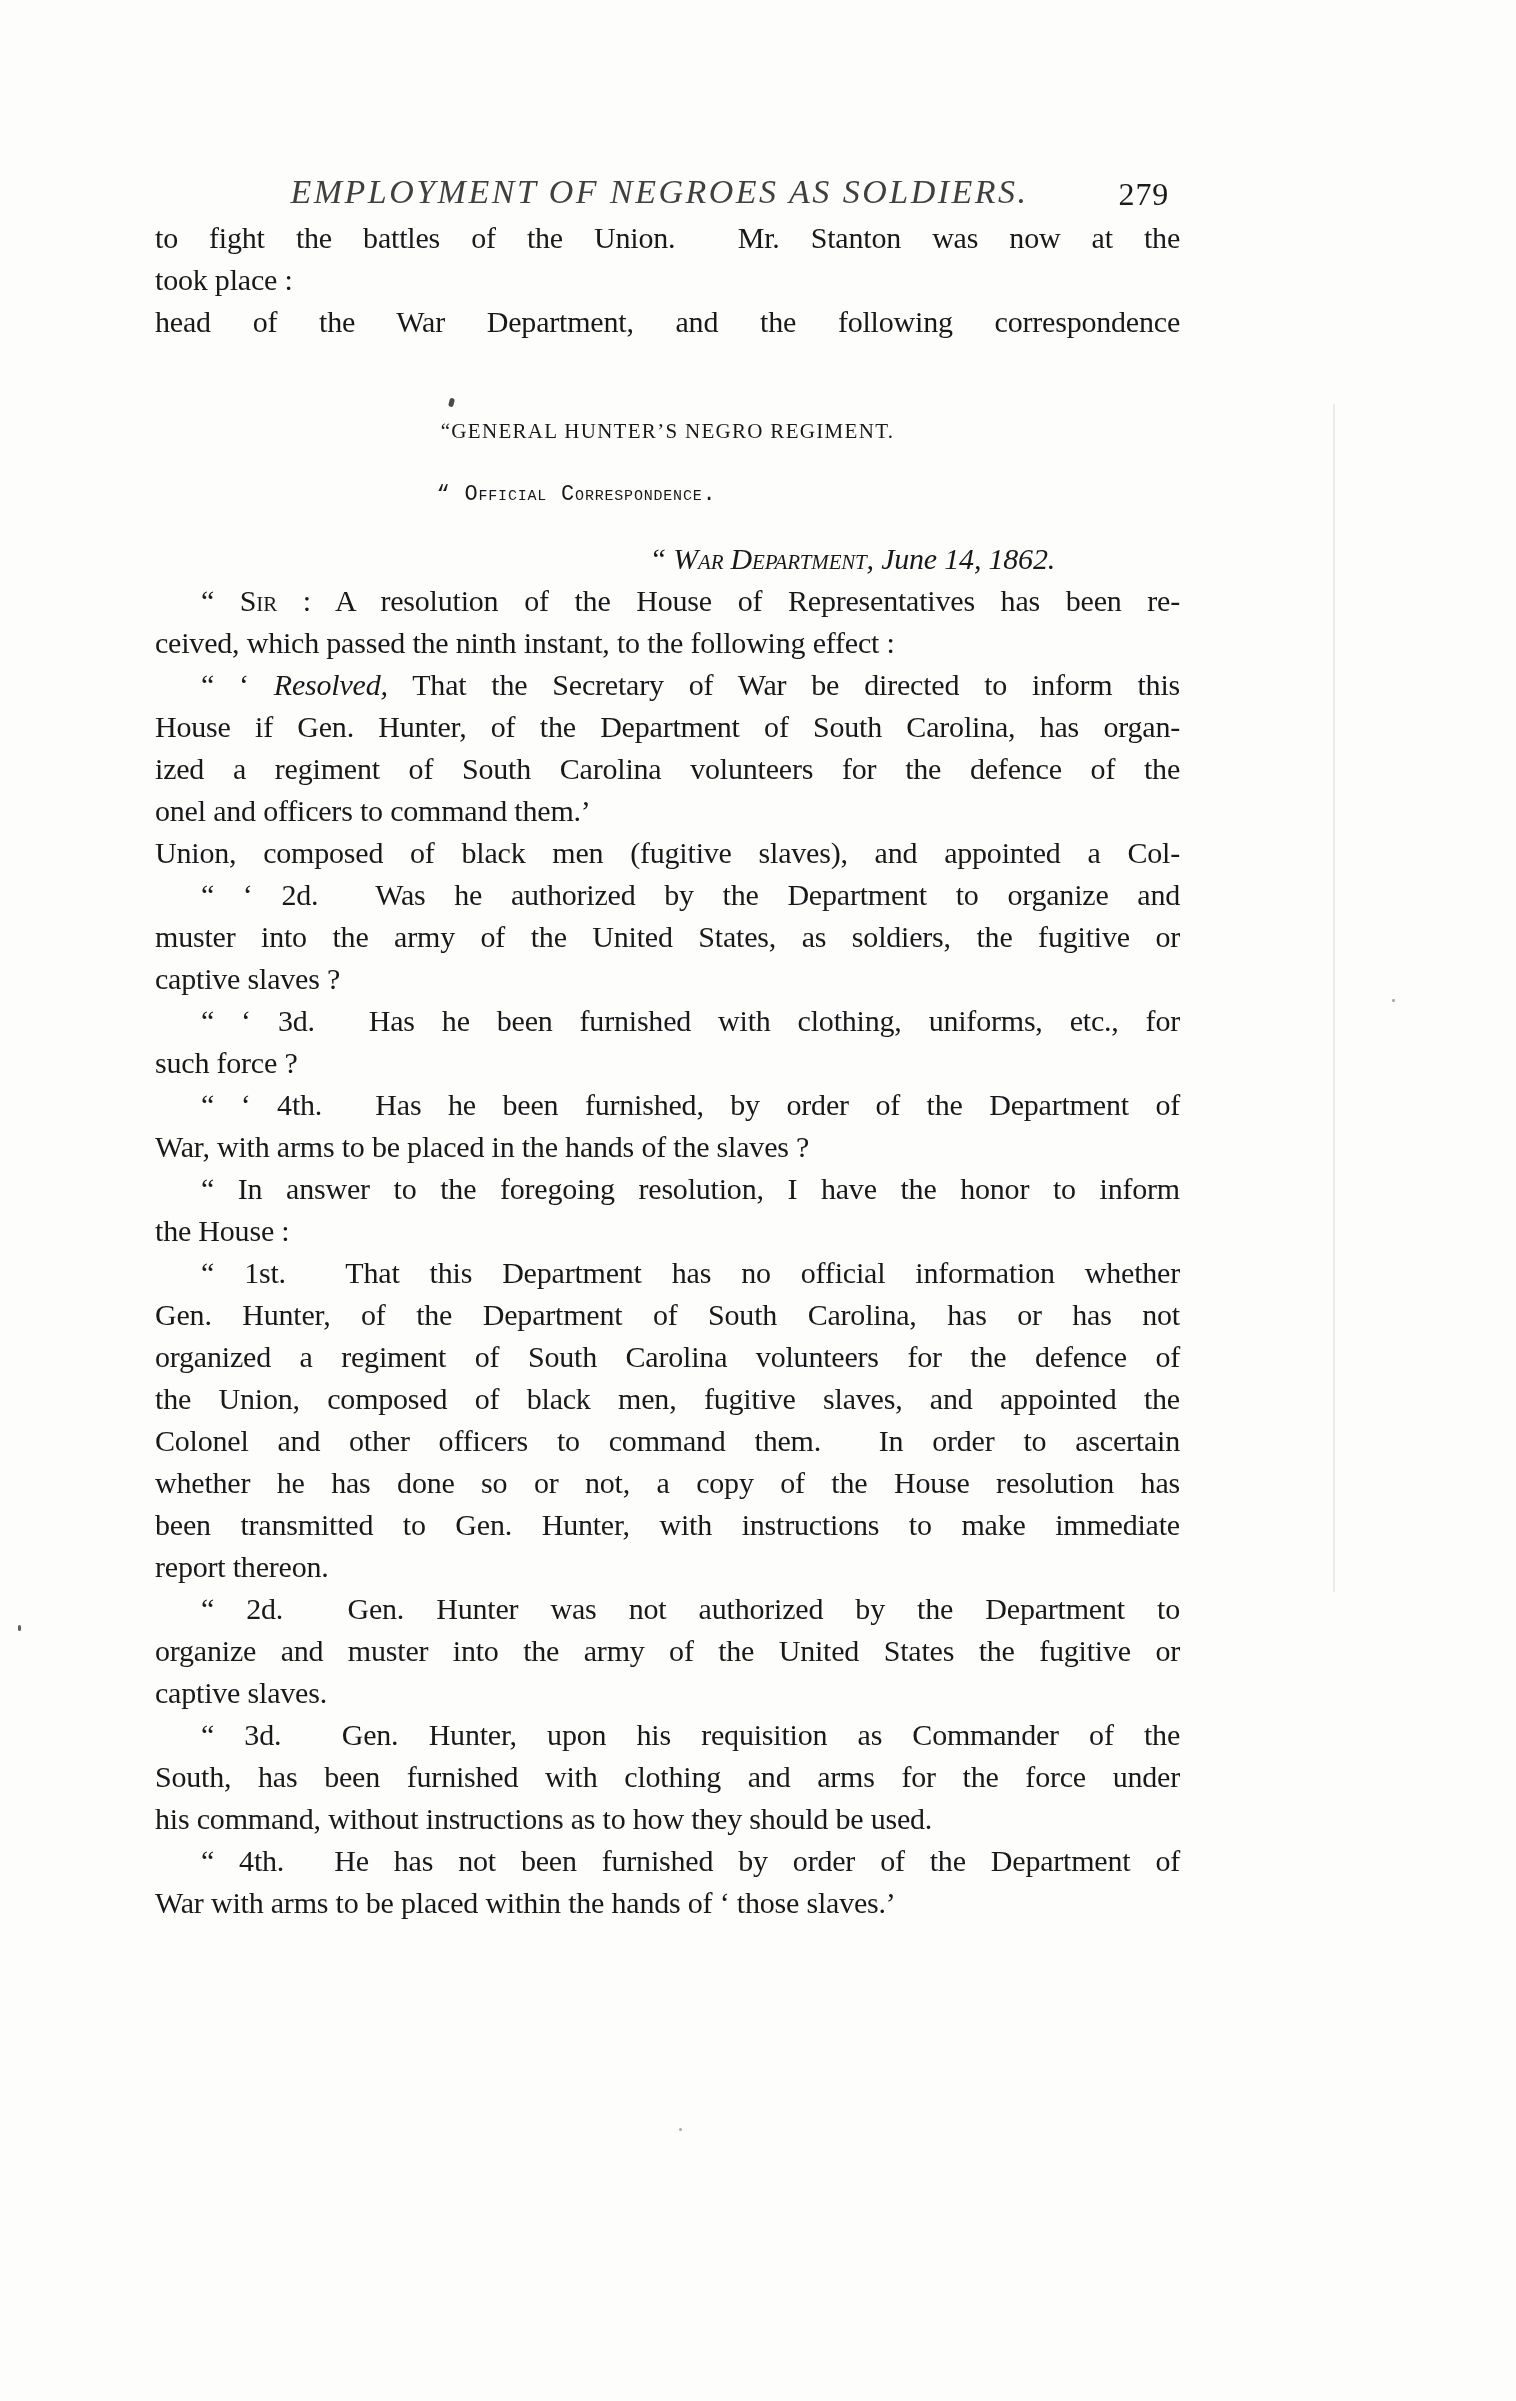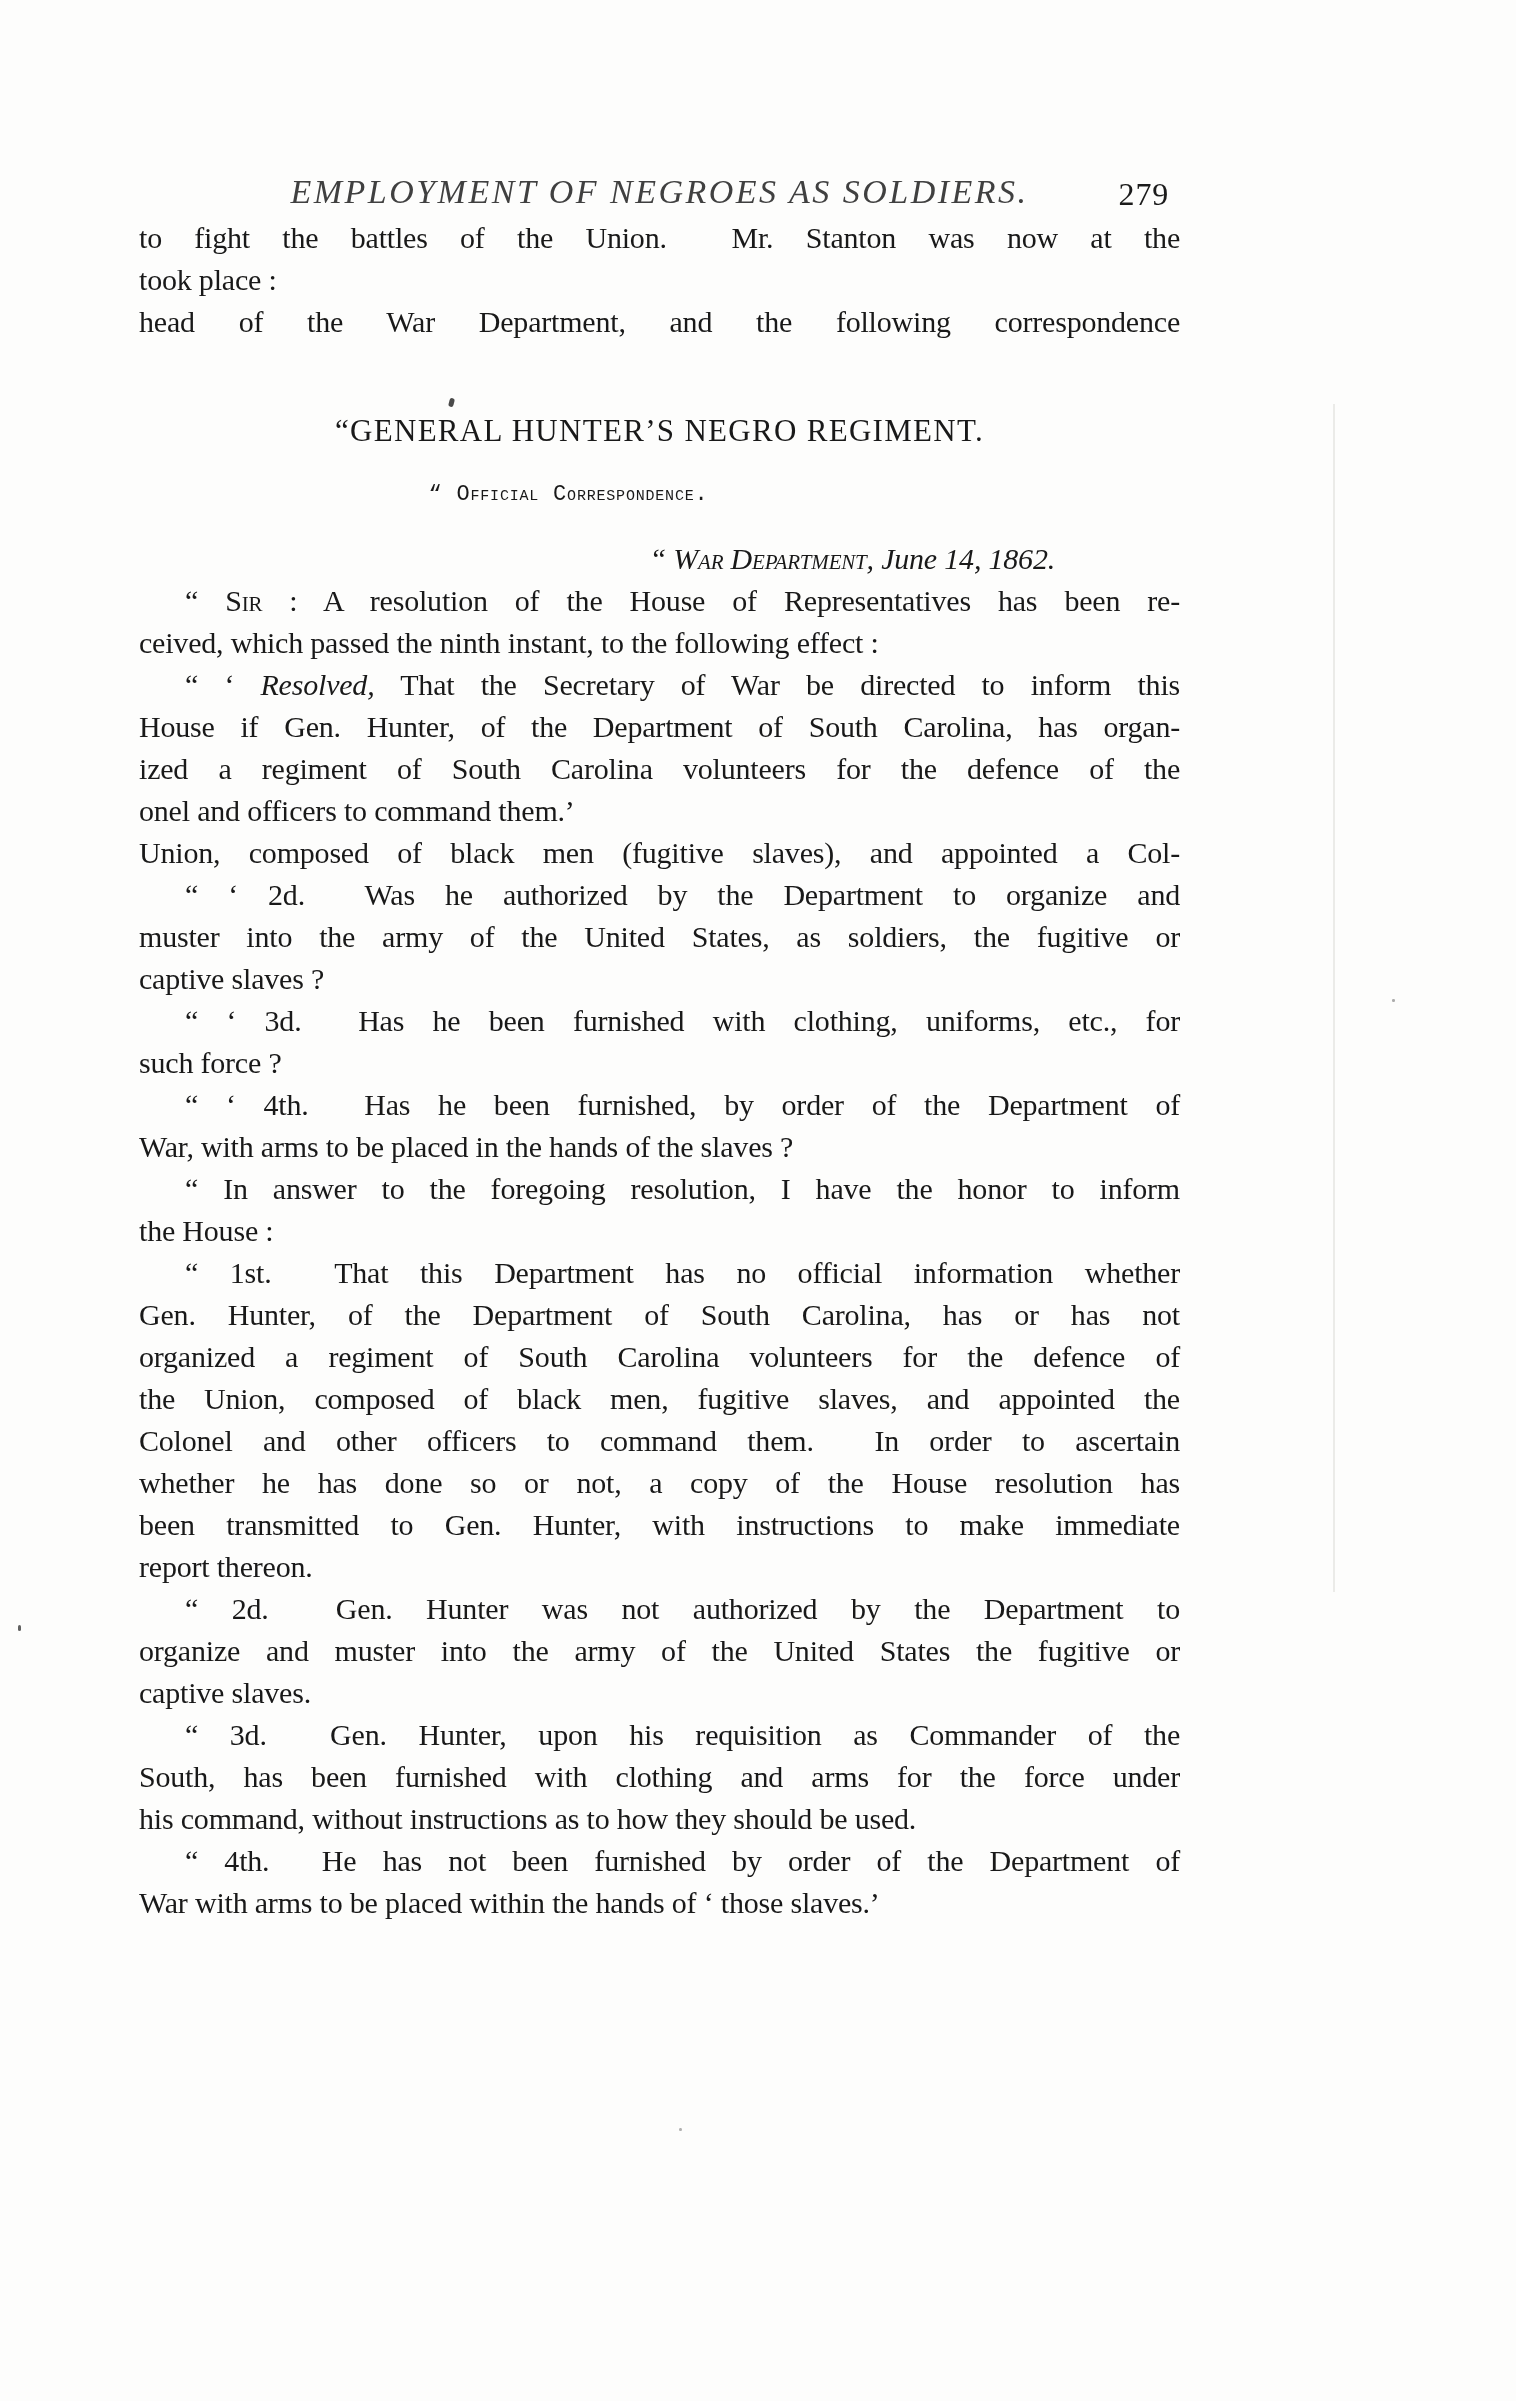--- a/index.html
+++ b/index.html
@@ -37,30 +37,30 @@
   }
   
   .text-block {
     position: absolute;
     top: 217px; left: 139px; width: 1041px;
     font-size: 30px;
     letter-spacing: -0.2px;
     color: #191919;
   }
   .block { margin: 0; }
-  .line { line-height: 42px; text-align: left; }
+  .line { line-height: 42px; text-align: left; margin-left: 16px; }
   .line.just { text-align: justify; text-align-last: justify; }
   .line.indent { text-indent: 46px; }
   .i  { font-style: italic; }
   .sc { font-variant: small-caps; }
 
   .block-heading { margin-top: 66px; }
   .block-heading .line {
     text-align: center; text-align-last: center;
-    font-size: 31px; letter-spacing: 1.3px; line-height: 44px;
+    font-size: 21px; letter-spacing: 1.3px; line-height: 44px;
   }
   .block-subheading { margin-top: 22px; transform: translateX(-91px); }
   .block-subheading .line {
     text-align: center; text-align-last: center;
     font-size: 22px; letter-spacing: 0.8px; line-height: 39px; font-family: Liberation Mono, monospace;
   }
   .block-dateline { margin-top: 23.6px; }
   .block-dateline .line {
     text-align: right; text-align-last: right;
     padding-right: 125px; line-height: 42px; font-size: 30px; font-style: italic;

